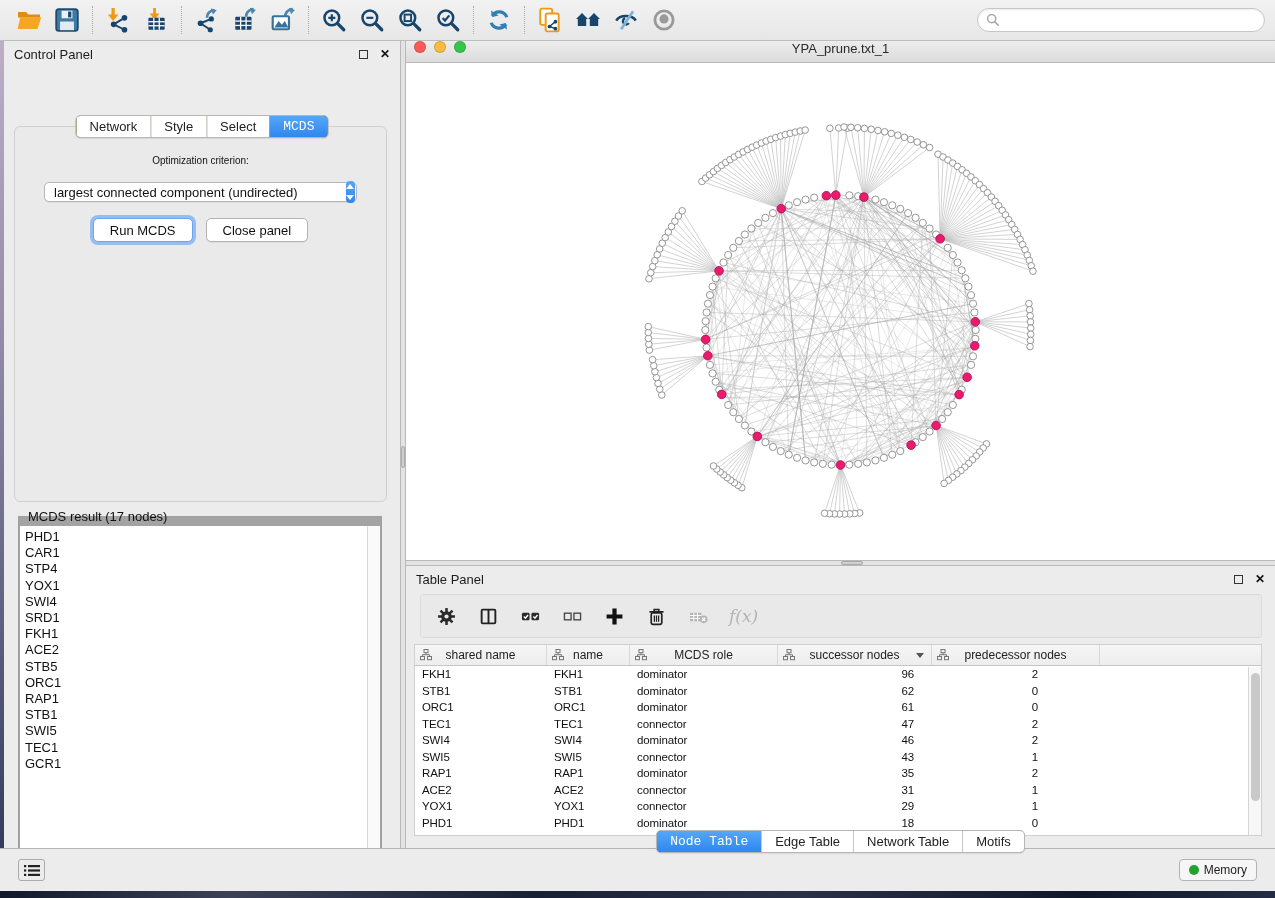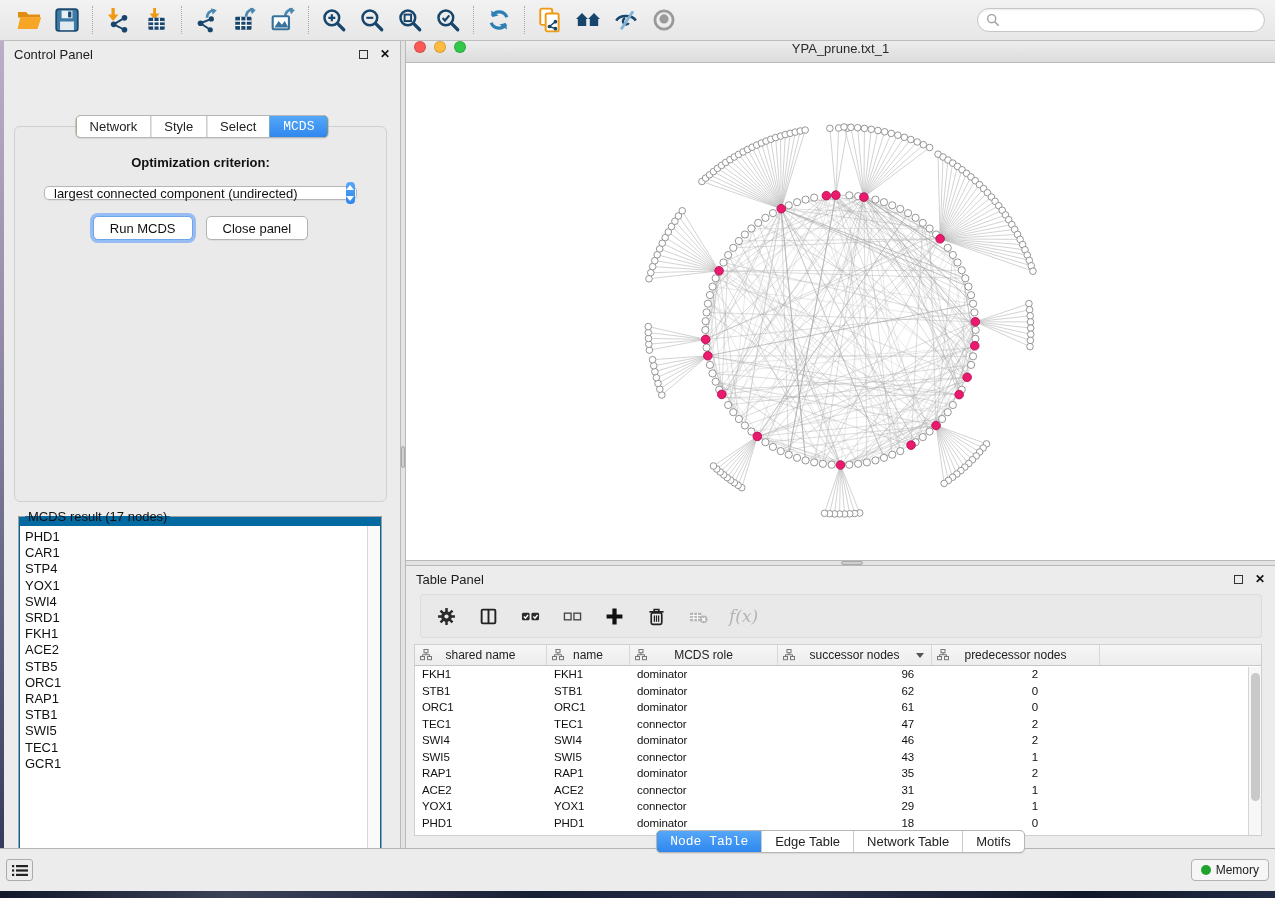--- a/index.html
+++ b/index.html
@@ -34,36 +34,36 @@
     border:1px solid #b6b6b6; border-radius:5px; overflow:hidden; background:#4d7c0f; z-index:3;
     box-shadow:0 1px 1px rgba(0,0,0,.08); }
   .seg-tab { padding:2px 13px; height:21px; line-height:17px; font-size:13px; color:#222; background:#fff;
     border-left:1px solid #c9c9c9; cursor:pointer; white-space:nowrap; }
   .seg-tab:first-child { border-left:none; }
   .seg-tab.active { background:linear-gradient(var(--accent-light,#55a7f7),var(--accent,#2f87ef)); color:#fff; border-left-color:transparent;font-family:Liberation Mono, monospace; }
 
   .cp-tabs { top:74px; }
   .tab-body { position:absolute; left:10px; right:13px; top:85px; height:376px;
     background:#eaeaea; border:1px solid #d0d0d0; border-radius:6px; padding-top:28px; text-align:center; }
-  .opt-label { font-size:13px; color:#111; margin-bottom:12px;font-weight:bold; }
-  .combo { width:313px; height:14px; margin:16px auto; background:#fff; border:1px solid #b5b5b5; border-radius:5px;
+  .opt-label { font-size:10px; color:#111; margin-bottom:12px; }
+  .combo { width:313px; height:20px; margin:16px auto; background:#fff; border:1px solid #b5b5b5; border-radius:5px;
     display:flex; align-items:center; position:relative; cursor:pointer; box-shadow:0 1px 1px rgba(0,0,0,.06);gap:48px;}
   .combo .val { flex:1; text-align:left; padding-left:9px; font-size:13px; color:#111; white-space:nowrap; }
   .combo .stepper { width:21px; height:22px; border-radius:4px; margin-right:1px;
     background:linear-gradient(var(--accent-light,#55a7f7),var(--accent,#2f87ef)); position:relative; }
   .combo .stepper i { position:absolute; left:50%; transform:translateX(-50%); border-left:4px solid transparent; border-right:4px solid transparent; }
   .combo .stepper .up { top:3px; border-bottom:5px solid #fff; }
   .combo .stepper .dn { bottom:3px; border-top:5px solid #fff; }
   .btn-row { margin-top:12px; display:flex; justify-content:center; gap:13px; }
   .mac-btn { height:24px; padding:0 16px; background:#fff; border:1px solid #b3b3b3; border-radius:5px;
     font-size:13px; color:#111; cursor:pointer; box-shadow:0 1px 1px rgba(0,0,0,.06); font-family:"Liberation Sans",sans-serif;}
   .mac-btn.focused { box-shadow:0 0 0 3px rgba(82,148,250,.55); border-color:#6ea4e8; }
 
   fieldset.mcds-box { position:absolute; left:14px; right:18px; top:468px; height:370px;
-    border:1px solid #9f9f9f; background:#0369a1; }
+    border:1px solid #9f9f9f; background:#a3a3a3; }
   fieldset.mcds-box legend { font-size:13px; color:#111; margin-left:6px; padding:0 3px; }
   .mcds-list { position:absolute; inset:1px 1px 1px 1px; top:2px; background:#fff; overflow:hidden; }
   .mcds-list ul { list-style:none; padding:3px 0 0 5px; }
   .mcds-list li { font-size:13px; line-height:16.2px; color:#111; }
   .mcds-scroll { position:absolute; top:0; right:0; bottom:0; width:13px; background:#fafafa; border-left:1px solid #d9d9d9; }
 
   
   .v-split { width:6px; background:#e3e3e3; border-left:1px solid #b9b9b9; border-right:1px solid #b9b9b9; position:relative; cursor:col-resize; }
   .v-split .grip { position:absolute; top:405px; left:0; width:4px; height:22px; background:#cfcfcf; border:1px solid #aaa; border-radius:2px; }
 
@@ -99,21 +99,21 @@
   .td { font-size:11.5px; color:#111; line-height:16.5px; padding-left:7px; white-space:nowrap; letter-spacing:-.1px; }
   .td.num-r { text-align:right; padding-right:18px; padding-left:0; }
   .td.num-c { text-align:right; padding-right:62px; padding-left:0; }
   .t-scroll { position:absolute; top:22px; right:0; bottom:0; width:13px; background:#f7f7f7; border-left:1px solid #d5d5d5; }
   .t-scroll .thumb { position:absolute; top:6px; left:1.5px; width:9px; height:128px; background:#c9c9c9; border-radius:5px; }
 
   .tp-tabs-row { position:absolute; left:0; right:0; bottom:8px; display:flex; justify-content:center; }
 
   
   .status { position:absolute; left:0; right:0; bottom:7px; height:43px; background:#ececec; border-top:1px solid #b4b4b4;
-    display:flex; align-items:center; padding:0 6px; }
+    display:flex; align-items:center; padding:0 18px; }
   .list-btn { width:27px; height:22px; border:1px solid #ababab; border-radius:3px; display:flex; align-items:center; justify-content:center; background:#ececec; cursor:pointer; }
   .mem-btn { margin-left:auto; height:22px; border:1px solid #b3b3b3; border-radius:4px; background:#f6f6f6;
     display:flex; align-items:center; gap:5px; padding:0 9px; font-size:12px; color:#222; cursor:pointer; }
   .mem-dot { width:10px; height:10px; border-radius:50%; background:var(--status-green,#1fa32c); }
 
   .desktop-strip { position:absolute; left:0; right:0; bottom:0; height:7px;
     background:linear-gradient(90deg,#11182b,#3c4158 18%,#182036 42%,#2b3049 63%,#10172a 85%,#232c44); }
 </style>
 </head>
 <body>

